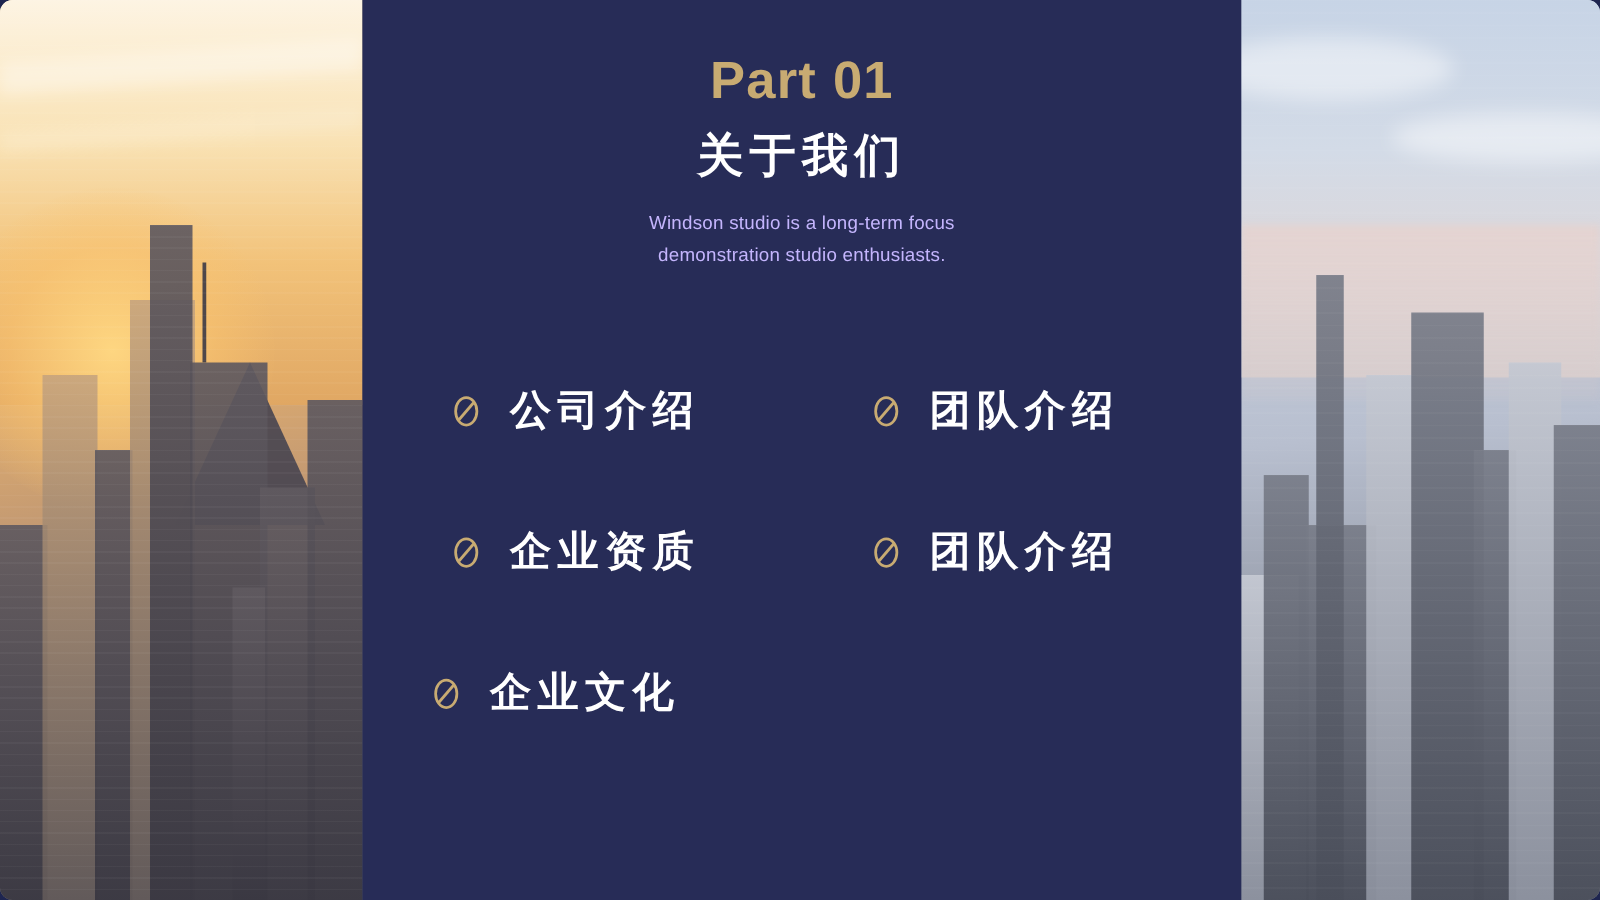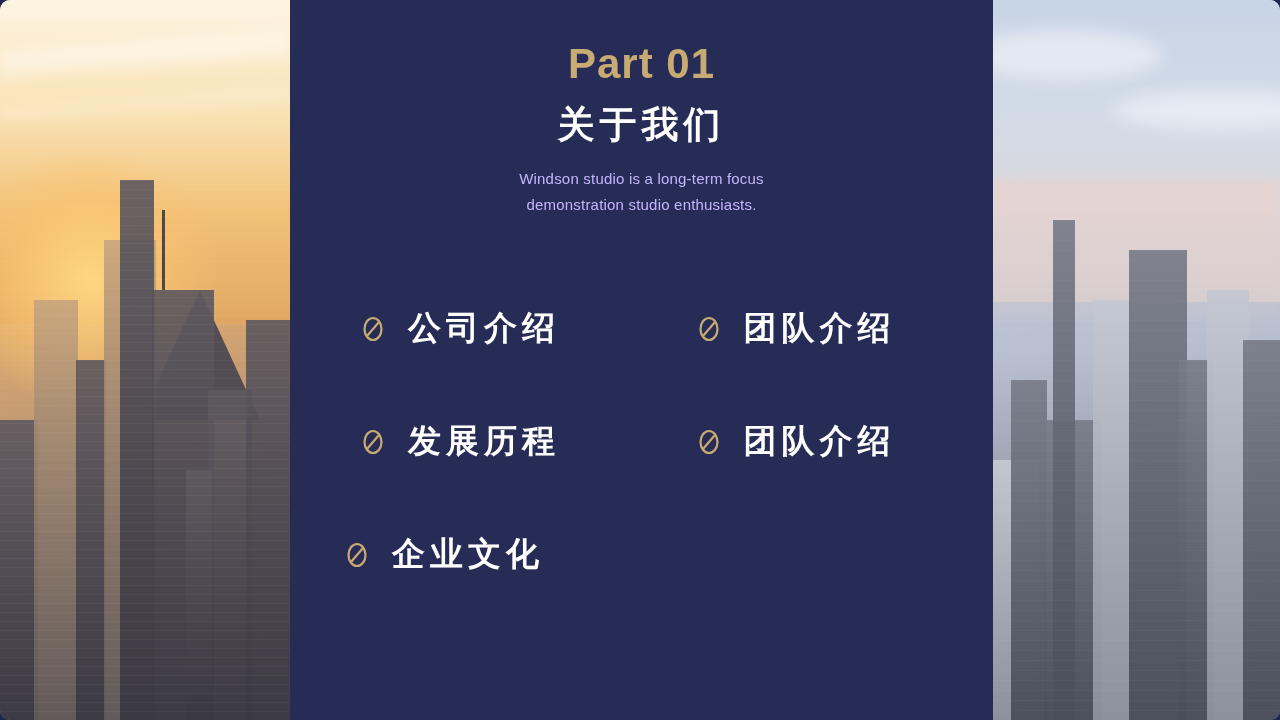--- a/index.html
+++ b/index.html
@@ -267,21 +267,21 @@
         <span class="item-label">团队介绍</span>
       </div>
 
       <div class="item">
         <span class="item-icon">
           <svg width="30" height="30" viewBox="0 0 30 30">
             <ellipse cx="15" cy="15" rx="8.5" ry="11" fill="none" stroke="#c8ab72" stroke-width="2.2"></ellipse>
             <line x1="9" y1="22" x2="21" y2="8" stroke="#c8ab72" stroke-width="2.2"></line>
           </svg>
         </span>
-        <span class="item-label">发展历程</span>
+        <span class="item-label">企业资质</span>
       </div>
 
       <div class="item col2">
         <span class="item-icon">
           <svg width="30" height="30" viewBox="0 0 30 30">
             <ellipse cx="15" cy="15" rx="8.5" ry="11" fill="none" stroke="#c8ab72" stroke-width="2.2"></ellipse>
             <line x1="9" y1="22" x2="21" y2="8" stroke="#c8ab72" stroke-width="2.2"></line>
           </svg>
         </span>
         <span class="item-label">团队介绍</span>

